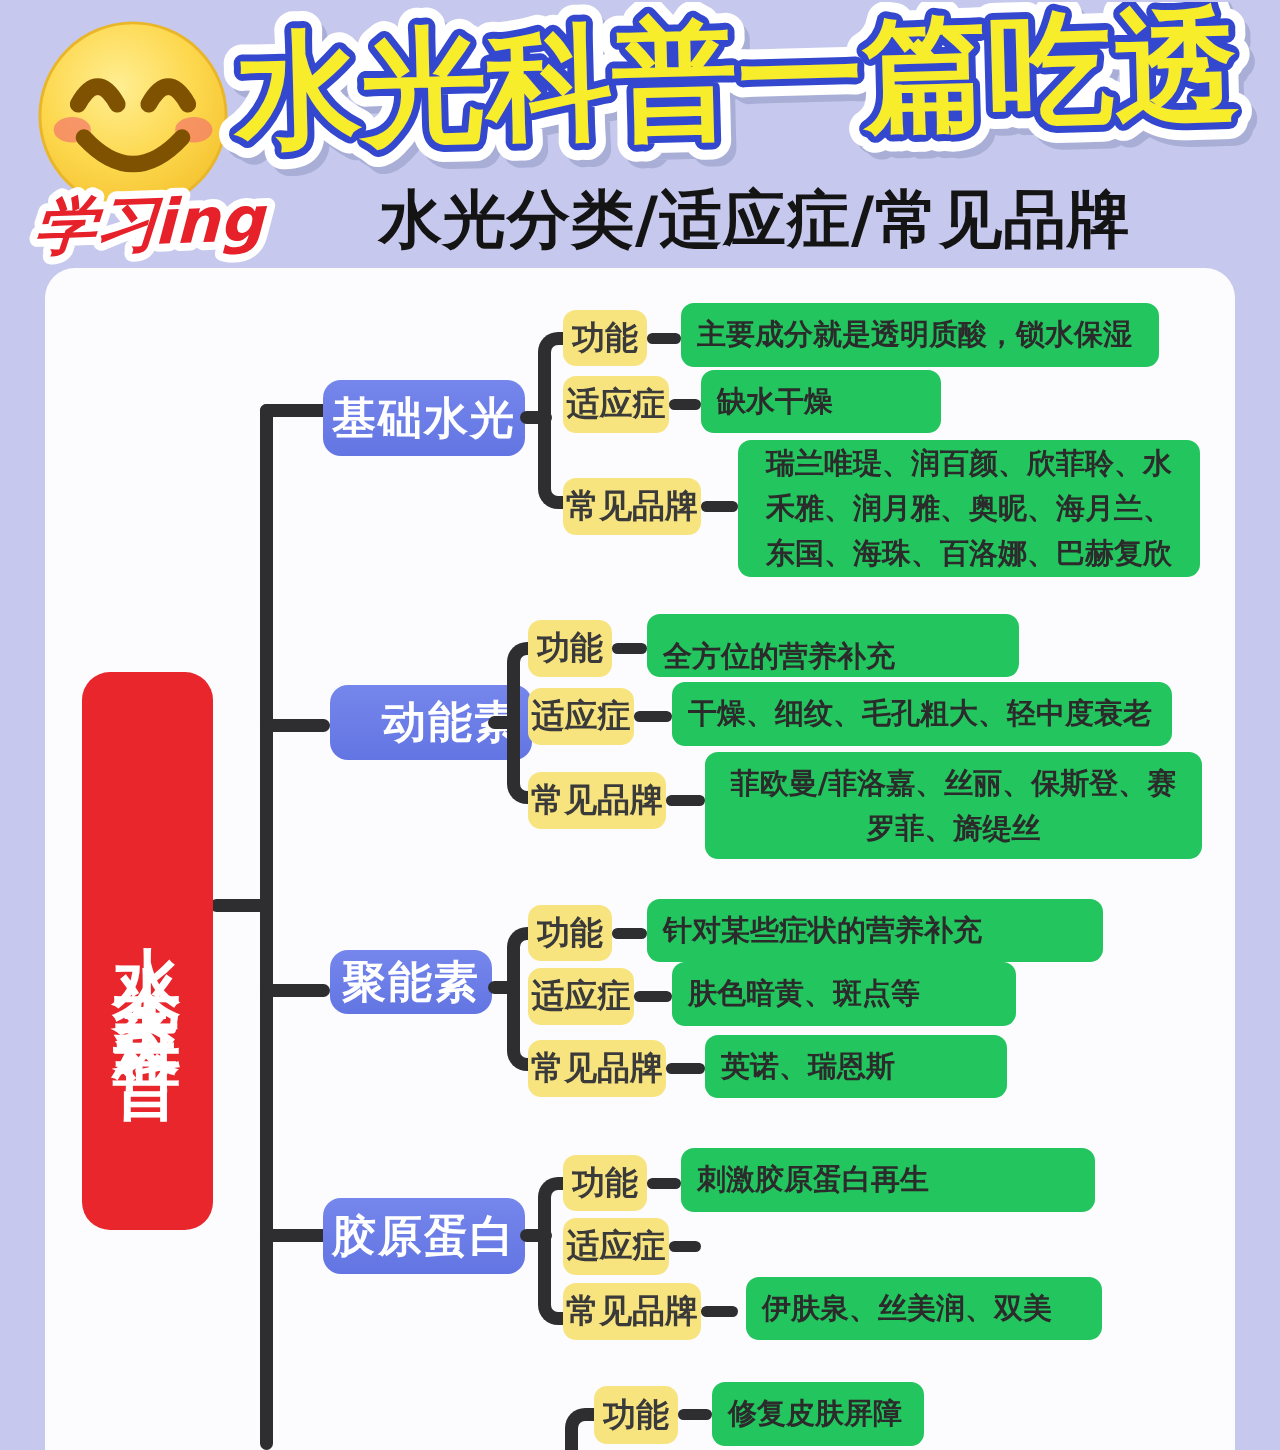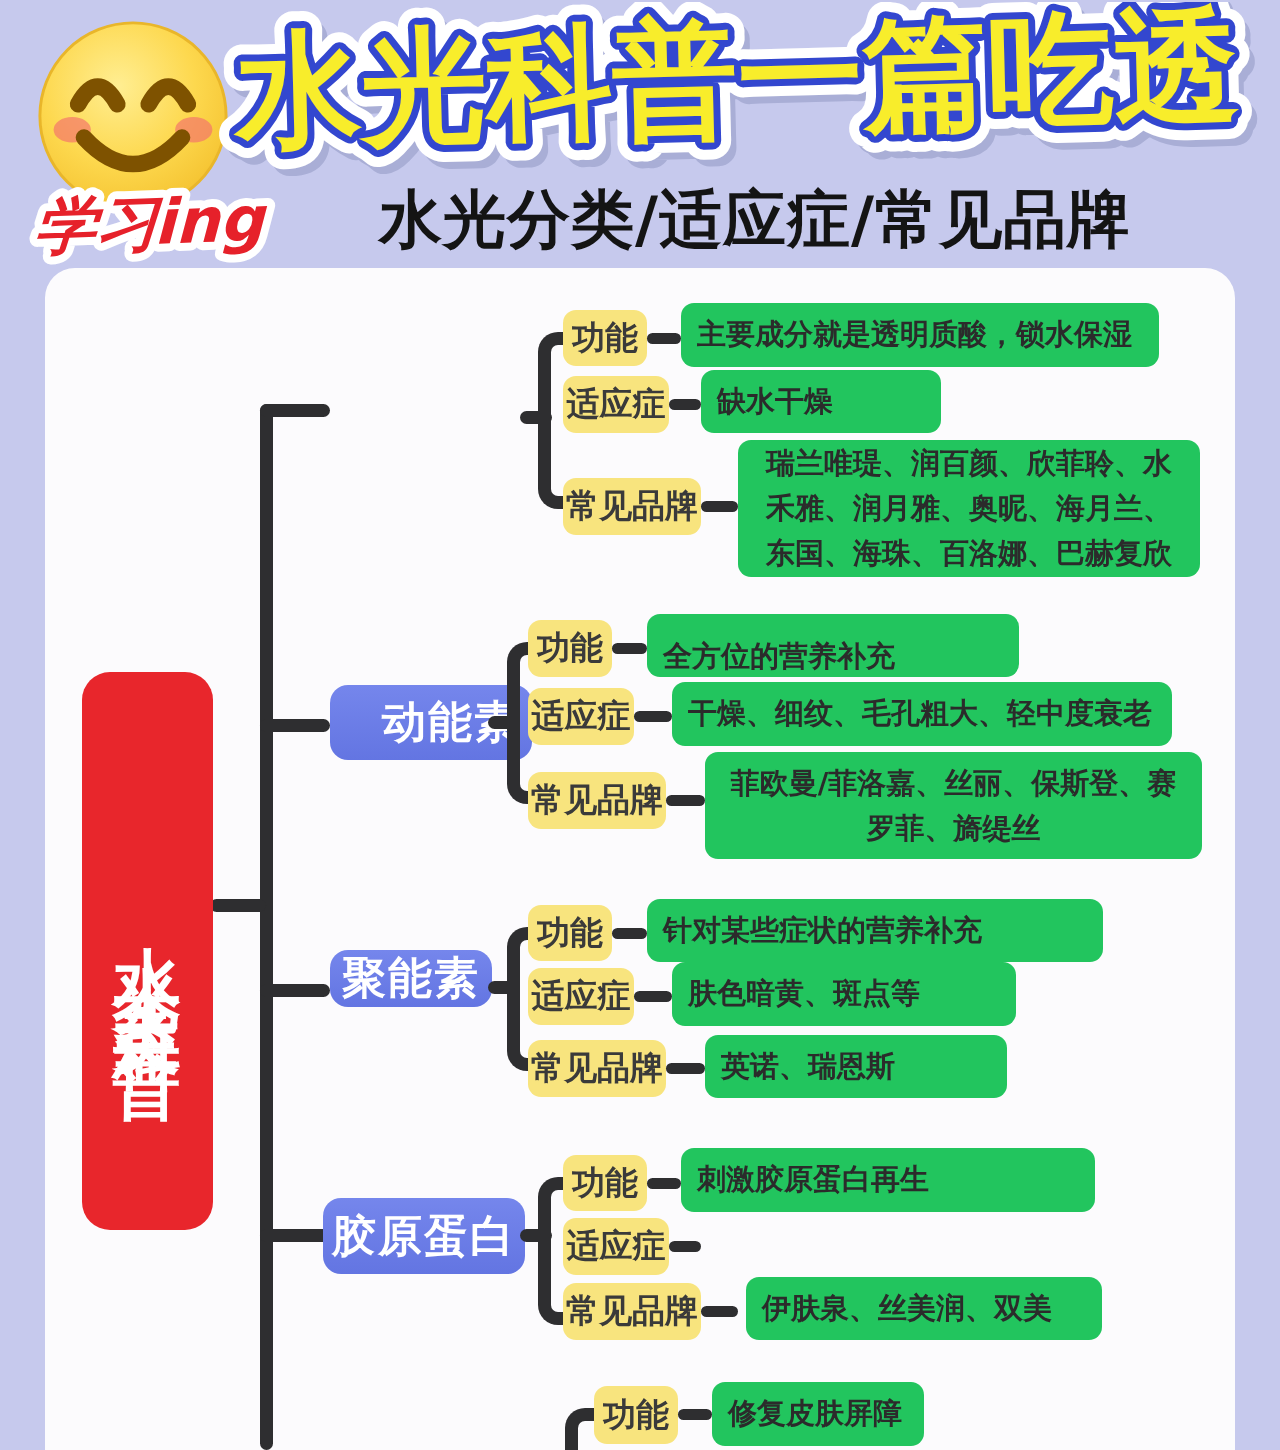--- a/index.html
+++ b/index.html
@@ -95,20 +95,23 @@
 
   <div id="card"></div>
 
   <div class="bar" style="left:260px;top:404px;width:13px;height:1046px;"></div>
   <div class="bar" style="left:210px;top:899px;width:56px;height:13px;"></div>
   <div id="root-node">
     <span>水光全类科普</span>
   </div>
 
   <div class="bar" style="left:260px;top:404px;width:70px;height:13px;"></div>
+  <div class="blue-node" style="left:323px;top:380px;width:202px;height:76px;">
+    <span>基础水光</span>
+  </div>
   <div class="bar" style="left:520px;top:411px;width:32px;height:13px;"></div>
   <div class="elbow-up" style="left:538px;top:332px;width:17px;height:80px;"></div>
   <div class="elbow-down" style="left:538px;top:411px;width:17px;height:85px;"></div>
   <div class="ynode" style="left:563px;top:310px;width:84px;height:56px;">
     <span>功能</span>
   </div>
   <div class="bar" style="left:647px;top:333px;width:34px;height:11px;"></div>
   <div class="wbox" style="left:681px;top:303px;width:478px;height:64px;">
     <span>主要成分就是透明质酸，锁水保湿</span>
   </div>
@@ -150,21 +153,21 @@
   </div>
   <div class="ynode" style="left:528px;top:772px;width:138px;height:57px;">
     <span>常见品牌</span>
   </div>
   <div class="bar" style="left:666px;top:795px;width:39px;height:11px;"></div>
   <div class="wbox center" style="left:705px;top:752px;width:497px;height:107px;">
     <span>菲欧曼/菲洛嘉、丝丽、保斯登、赛罗菲、旖缇丝</span>
   </div>
 
   <div class="bar" style="left:260px;top:984px;width:70px;height:13px;"></div>
-  <div class="blue-node" style="left:330px;top:950px;width:162px;height:57px;">
+  <div class="blue-node" style="left:330px;top:950px;width:162px;height:64px;">
     <span>聚能素</span>
   </div>
   <div class="bar" style="left:488px;top:981px;width:27px;height:13px;"></div>
   <div class="elbow-up" style="left:507px;top:927px;width:16px;height:55px;"></div>
   <div class="elbow-down" style="left:507px;top:981px;width:16px;height:77px;"></div>
   <div class="ynode" style="left:528px;top:905px;width:84px;height:56px;">
     <span>功能</span>
   </div>
   <div class="bar" style="left:612px;top:928px;width:35px;height:11px;"></div>
   <div class="wbox" style="left:647px;top:899px;width:456px;height:63px;text-align:center;">

